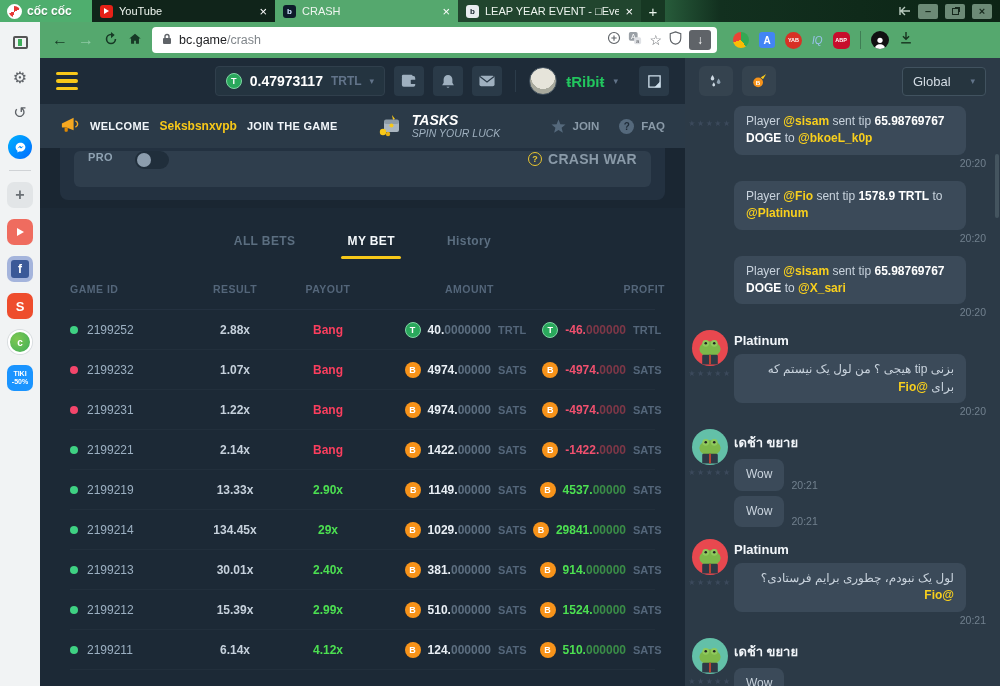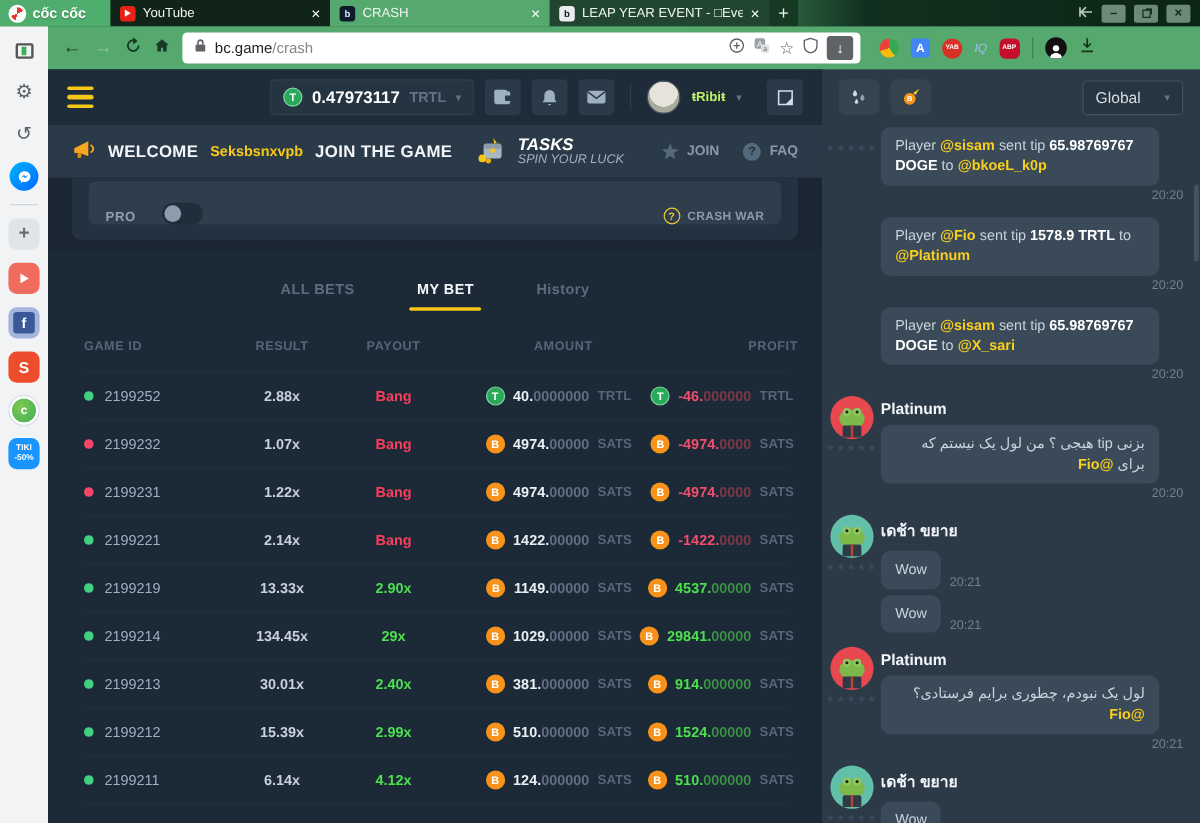--- a/index.html
+++ b/index.html
@@ -73,40 +73,40 @@
   .balpill { margin-left:auto; height:30px; background:#243440; border:1px solid #303f4c; border-radius:4px; display:flex; align-items:center; gap:8px; padding:0 10px; }
   .coin { width:16px; height:16px; border-radius:50%; color:#fff; font-size:9px; font-weight:bold; display:flex; align-items:center; justify-content:center; flex:none; }
   .coin.trtl { background:#2aa85c; border:1px solid #7fd6a4; }
   .coin.sats { background:#f7931a; }
   .balnum { color:#fff; font-size:14px; font-weight:bold; }
   .balcur { color:#62748a; font-size:12px; font-weight:bold; }
   .caret { color:#62748a; font-size:9px; }
   .hicon { width:30px; height:30px; background:#2a3a48; border-radius:4px; display:flex; align-items:center; justify-content:center; }
   .hdiv { width:1px; height:22px; background:#2c3c4a; margin:0 4px; }
   .uav { width:28px; height:28px; border-radius:50%; background:radial-gradient(circle at 50% 35%, #e6e4da 55%, #a9aa9e 56%); border:1px solid #43525f; }
-  .uname { color:#bef264; font-size:11px; font-weight:bold; }
+  .uname { color:#22c55e; font-size:15px; font-weight:bold; }
 
   .banner { height:44px; background:#2b3a48; display:flex; align-items:center; padding:0 20px; gap:10px; flex:none; }
-  .b-welcome,.b-join { color:#f2f6fa; font-size:14px; font-weight:bold; letter-spacing:.3px; }
+  .b-welcome,.b-join { color:#f2f6fa; font-size:11px; font-weight:bold; letter-spacing:.3px; }
   .b-player { color:#f8c819; font-size:12px; font-weight:bold; }
   .tasksgrp { margin:0 auto; display:flex; align-items:center; gap:8px; }
   .tasks-t { color:#fff; font-size:14px; font-weight:bold; font-style:italic; line-height:1.05; }
   .tasks-s { color:#9fb0bf; font-size:10.5px; font-style:italic; }
   .bright { display:flex; align-items:center; gap:7px; margin-left:10px; }
   .blabel { color:#8a9aa8; font-size:11.5px; font-weight:bold; }
   .qcirc { width:15px; height:15px; border-radius:50%; background:#55697c; color:#1e2b38; font-size:10px; font-weight:bold; display:flex; align-items:center; justify-content:center; }
 
   .band { height:52px; background:#233140; border-radius:0 0 8px 8px; margin:0 20px; padding:3px 14px 0; flex:none; }
-  .propanel { height:36px; background:#2f3e4d; border-radius:6px; display:flex; align-items:flex-end; padding:0 14px; gap:22px; }
+  .propanel { height:36px; background:#2f3e4d; border-radius:6px; display:flex; align-items:flex-start; padding:0 14px; gap:22px; }
   .prolabel { color:#8fa2b2; font-size:11px; font-weight:bold; letter-spacing:.4px; }
   .toggle { width:34px; height:18px; border-radius:9px; background:#202e3b; position:relative; }
   .toggle i { position:absolute; left:2px; top:2px; width:14px; height:14px; border-radius:50%; background:#8c9dad; display:block; }
   .cwgrp { margin-left:auto; display:flex; align-items:center; gap:6px; }
   .qyellow { width:14px; height:14px; border-radius:50%; border:1.5px solid #e9c630; color:#e9c630; font-size:9px; font-weight:bold; display:flex; align-items:center; justify-content:center; }
-  .cwlabel { color:#8a9aa8; font-size:10px; font-weight:bold; letter-spacing:.3px; }
+  .cwlabel { color:#8a9aa8; font-size:14px; font-weight:bold; letter-spacing:.3px; }
 
   .bets { flex:1; background:#1c2936; margin-top:8px; display:flex; flex-direction:column; min-height:0; }
   .bet-tabs { display:flex; justify-content:center; gap:52px; padding:26px 0 0; flex:none; }
   .bet-tab { font-size:12px; font-weight:bold; color:#5b6e80; letter-spacing:.4px; padding-bottom:11px; position:relative; cursor:default; }
   .bet-tab.active { color:#f4f8fb; }
   .bet-tab.active:after { content:""; position:absolute; left:-6px; right:-6px; bottom:0; height:3px; background:#f8c819; border-radius:2px; }
 
   .thead, .trow { display:grid; grid-template-columns:122px 86px 100px 152px 135px; align-items:center; margin:0 30px; }
   .thead { padding:24px 0 14px; border-bottom:1px solid #243140; }
   .th { color:#54667a; font-size:10.5px; font-weight:bold; letter-spacing:.5px; }

